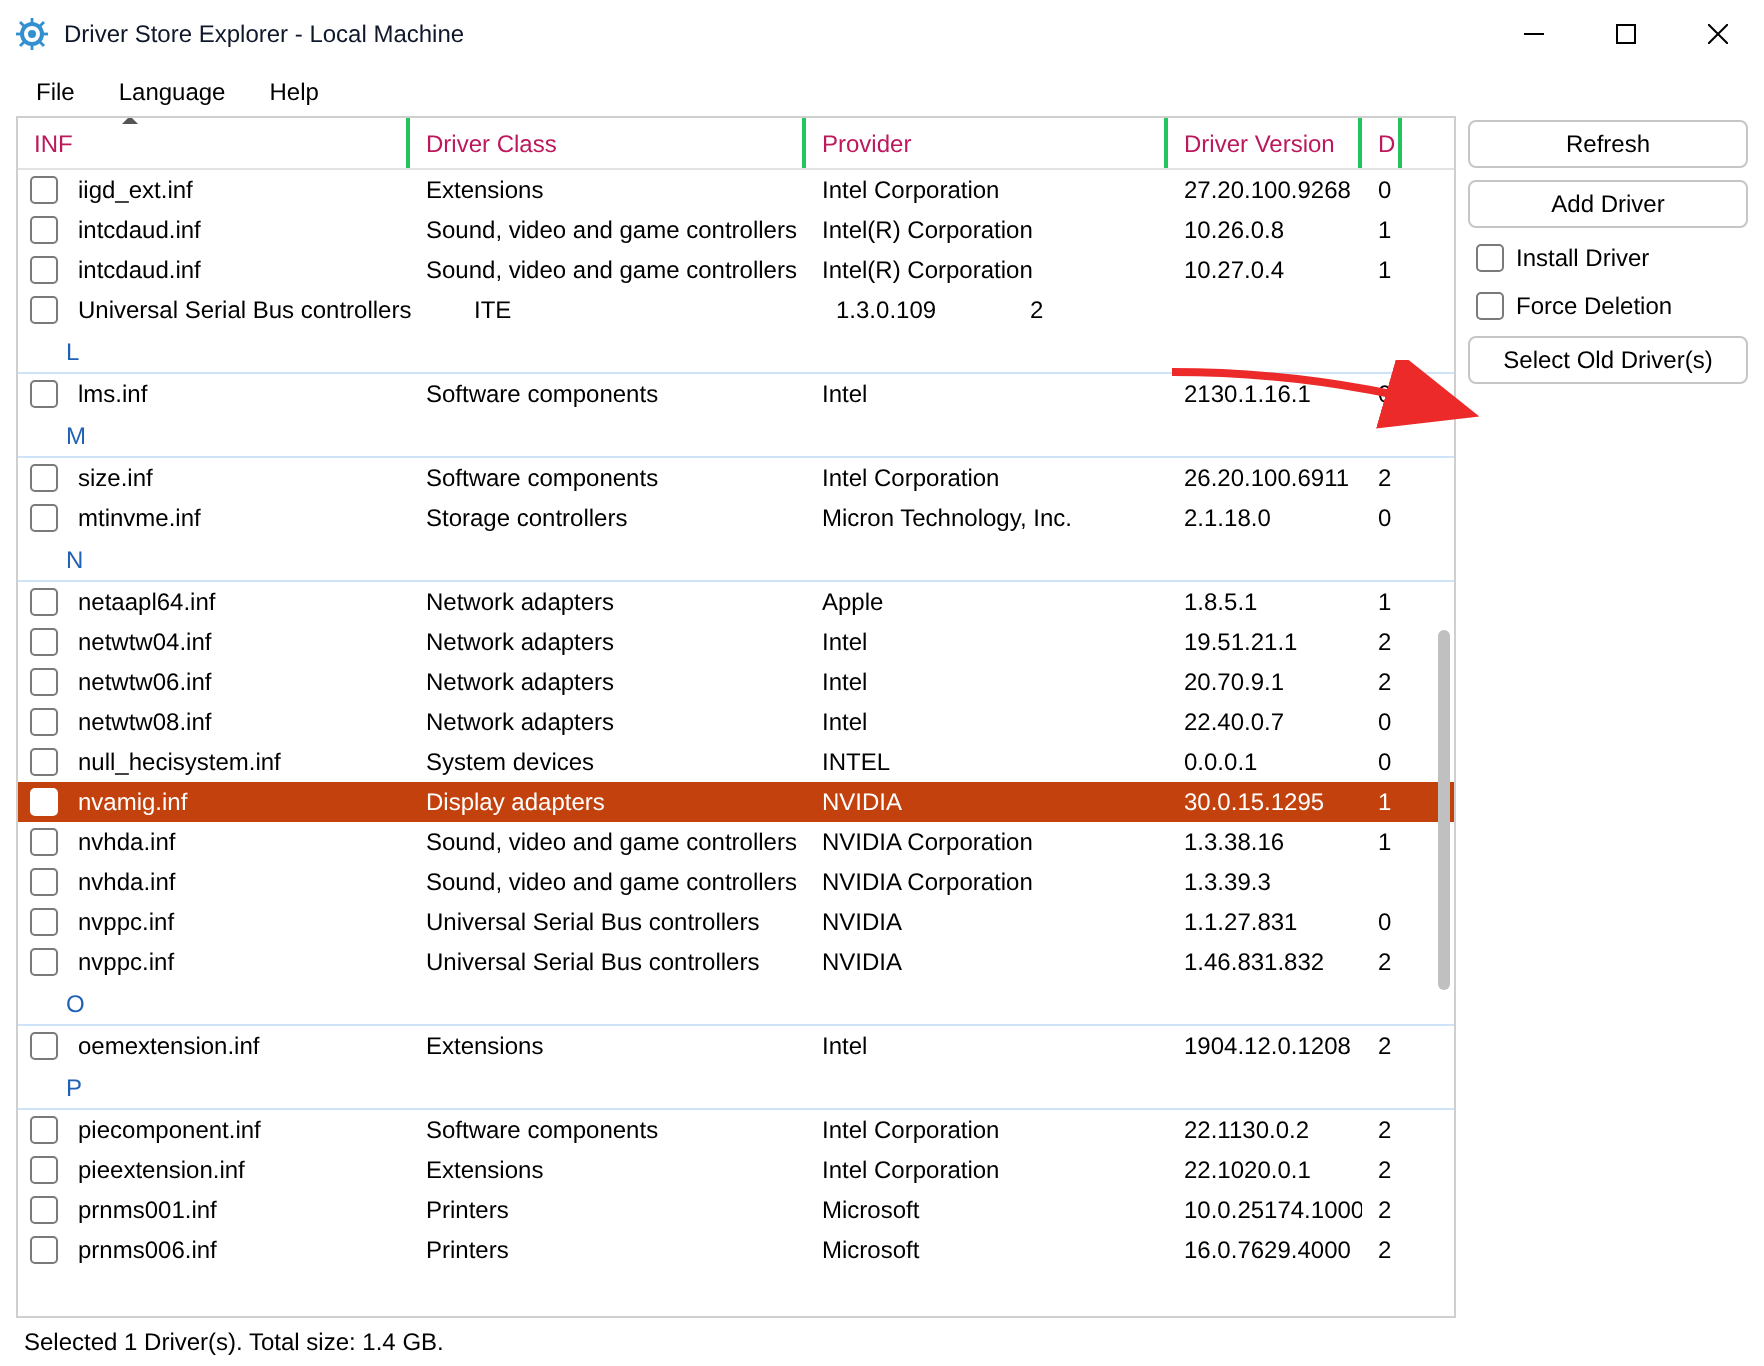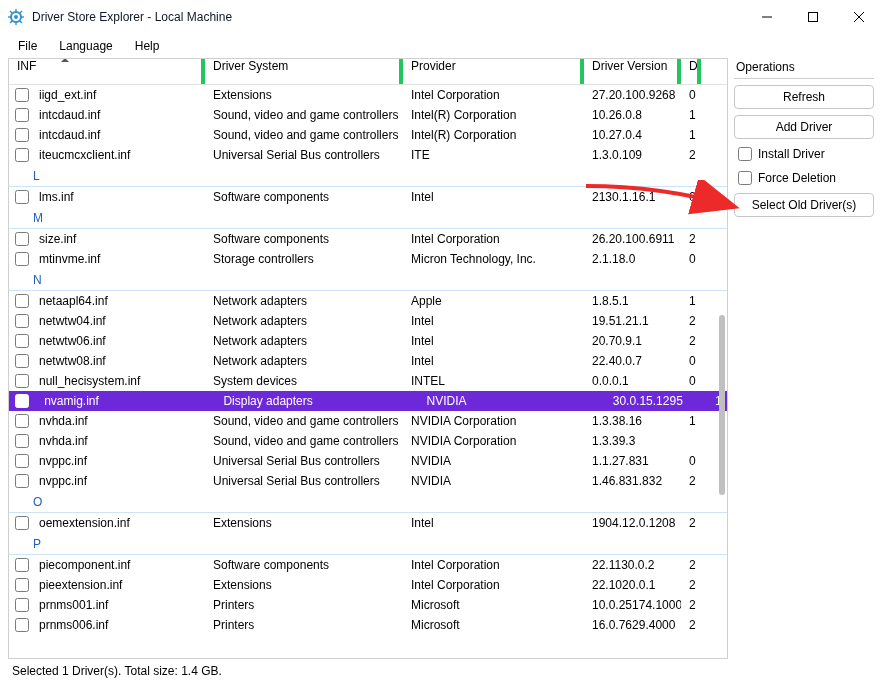--- a/index.html
+++ b/index.html
@@ -11,29 +11,29 @@
 .titlebar .sysbtns { display: flex; }
 .titlebar .sysbtn { width: 46px; height: 34px; display: flex; align-items: center; justify-content: center; color: #000; }
 
 .menubar { height: 24px; display: flex; align-items: center; padding: 0 10px; gap: 6px; }
 .menubar .menuitem { padding: 2px 8px; color: #000; }
 
 .client { position: absolute; top: 58px; left: 8px; right: 8px; bottom: 24px; display: flex; gap: 6px; }
 
 .listpanel { flex: 1; border: 1px solid #cfcfcf; display: flex; flex-direction: column; min-width: 0; position: relative; }
 .listheader { display: flex; height: 26px; border-bottom: 1px solid #e2e2e2; user-select: none; }
-.listheader .col { display: flex; padding: 0 8px; border-right: 4px solid #22c55e; color: #000000; position: relative; white-space: nowrap; overflow: hidden; }
+.listheader .col { display: flex; align-items: center; padding: 0 8px; border-right: 2px solid #22c55e; color: #be185d; position: relative; white-space: nowrap; overflow: hidden; }
 .sort-arrow { position: absolute; top: -1px; left: 52px; width: 0; height: 0; border-left: 4px solid transparent; border-right: 4px solid transparent; border-bottom: 4px solid #555; }
 
 .listbody { flex: 1; overflow-y: hidden; position: relative; }
 .rows { position: absolute; left: 0; right: 0; }
 
 .row { display: flex; height: 20px; align-items: center; }
 .row .cell { padding: 0 8px; white-space: nowrap; overflow: hidden; color: #000; }
-.row.selected { background: #6d28d9; justify-content: space-between; }
+.row.selected { background: #c2410c; }
 .row.selected .cell { color: #ffffff; }
 .row.selected .chk rect { stroke: #ffffff; }
 .row.selected .chk path { stroke: #ffffff; }
 
 .grouprow { display: flex; height: 22px; align-items: center; color: #0366d0; padding-left: 24px; border-bottom: 1px solid #cfe3f8; font-weight: 400;}
 .grouprow .gtxt { color: #2161b5; }
 
 .chk { width: 14px; height: 14px; display: inline-block; margin-right: 6px; flex:0 0 14px;}
 .chkcell { width: 24px; padding-left: 6px !important; display:flex; align-items:center;}
 
@@ -108,21 +108,21 @@
 </div>
 
 <div class="client">
 
   <div class="listpanel">
     <div class="listheader">
       <div class="col c-inf" style="position:relative;">
         <span>INF</span>
         <span class="sort-arrow"></span>
       </div>
-      <div class="col c-cls">Driver System</div>
+      <div class="col c-cls">Driver Class</div>
       <div class="col c-prv">Provider</div>
       <div class="col c-ver">Driver Version</div>
       <div class="col c-dat">D</div>
     </div>
     <div class="listbody">
       <div class="rows" id="rows">
           <div class="row">
             <span class="cell chkcell c-chk">
               <span class="chk"><svg width="14" height="14">
                   <rect x="0.5" y="0.5" width="13" height="13" rx="2" fill="#ffffff" stroke="#7a7a7a"></rect>
@@ -157,21 +157,20 @@
             <span class="cell c-prv">Intel(R) Corporation</span>
             <span class="cell c-ver">10.27.0.4</span>
             <span class="cell c-dat">1</span>
           </div>
           <div class="row">
             <span class="cell chkcell c-chk">
               <span class="chk"><svg width="14" height="14">
                   <rect x="0.5" y="0.5" width="13" height="13" rx="2" fill="#ffffff" stroke="#7a7a7a"></rect>
                 </svg></span>
             </span>
-            <span class="cell" style="width:174px;flex:0 0 174px; padding-left:8px">iteucmcxclient.inf</span>
             <span class="cell c-cls">Universal Serial Bus controllers</span>
             <span class="cell c-prv">ITE</span>
             <span class="cell c-ver">1.3.0.109</span>
             <span class="cell c-dat">2</span>
           </div>
           <div class="grouprow">
             <span class="gtxt">L</span>
           </div>
           <div class="row">
             <span class="cell chkcell c-chk">
@@ -403,21 +402,20 @@
             <span class="cell c-dat">2</span>
           </div>
         </div>
     </div>
     <div class="vscroll">
       <div class="thumb"></div>
     </div>
   </div>
 
   <div class="sidepanel">
-    <div class="heading">Operations</div>
     <div class="btn">Refresh</div>
     <div class="btn">Add Driver</div>
     <label class="chkline">
       <span class="chk"><svg width="14" height="14">
             <rect x="0.5" y="0.5" width="13" height="13" rx="2" fill="#fff" stroke="#7a7a7a"></rect>
           </svg></span>
       <span>Install Driver</span>
     </label>
     <label class="chkline">
       <span class="chk"><svg width="14" height="14">

